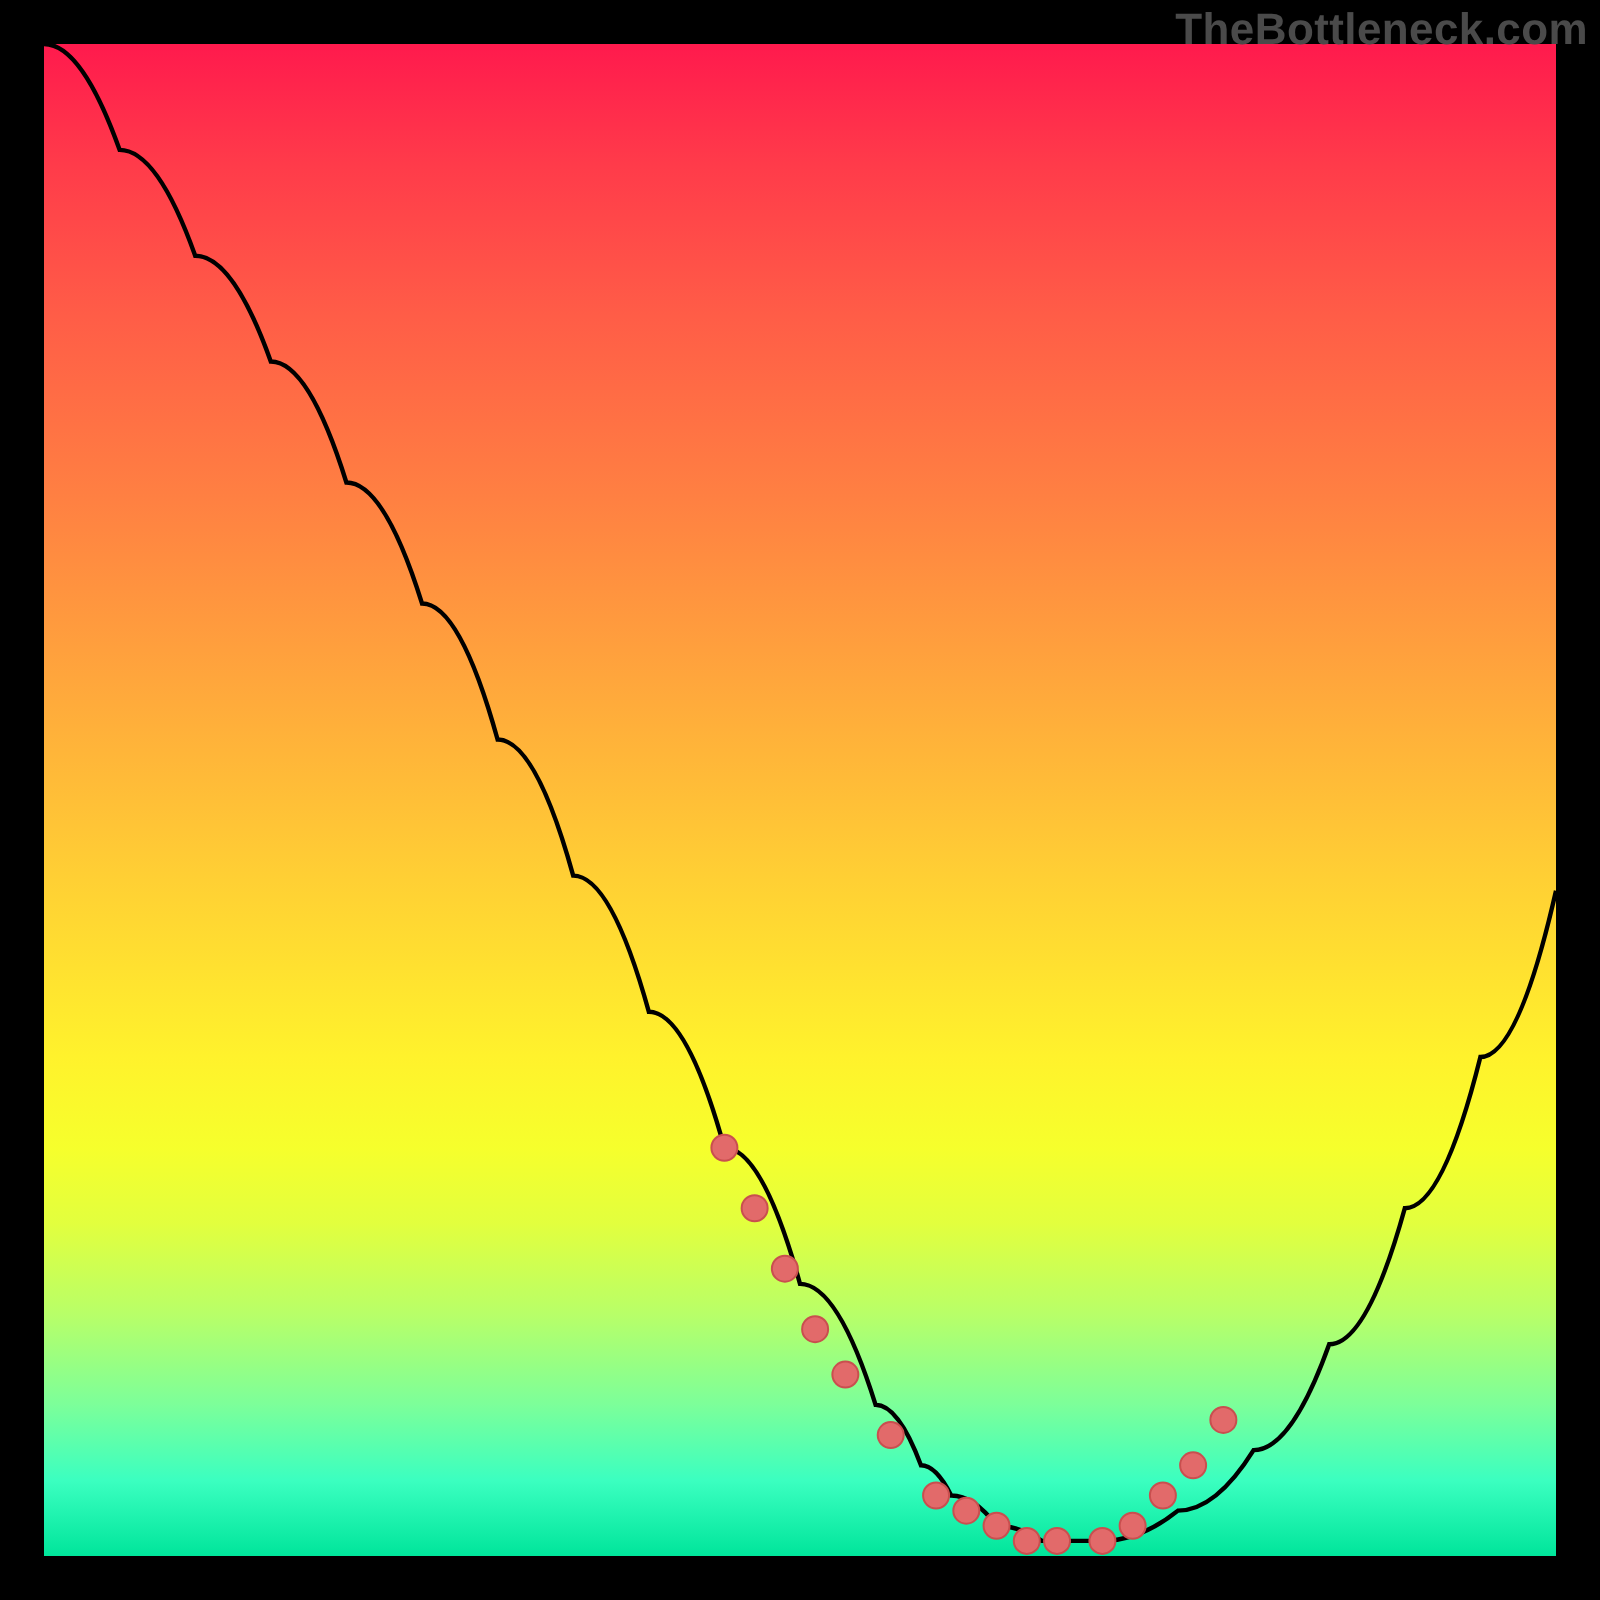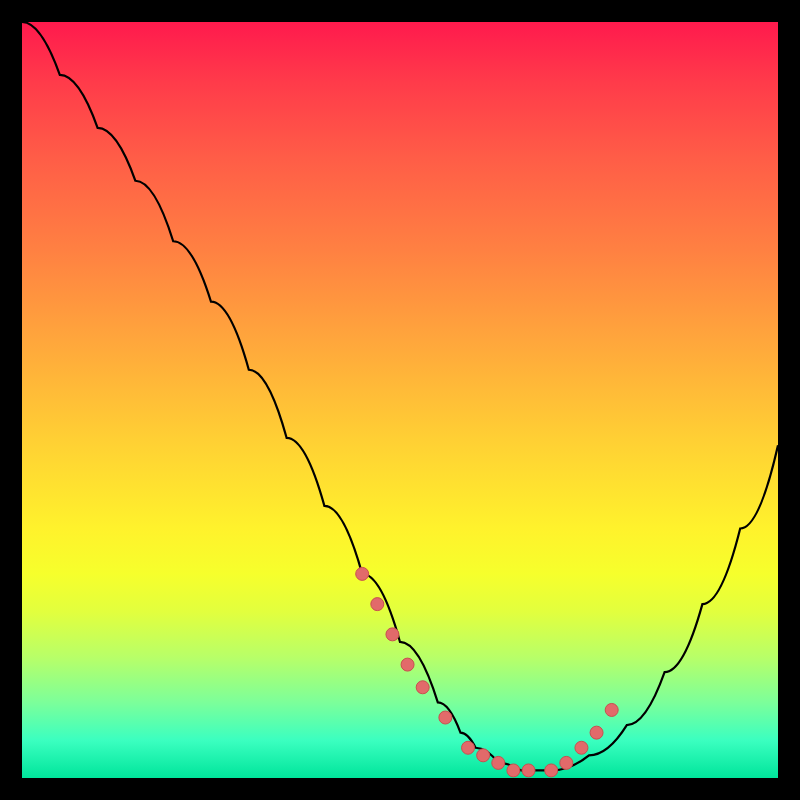--- a/index.html
+++ b/index.html
@@ -84,13 +84,14 @@
           <circle cx="491.40000000000003" cy="748.44" r="6.5" class="dot"></circle>
           <circle cx="506.52000000000004" cy="748.44" r="6.5" class="dot"></circle>
           <circle cx="529.1999999999999" cy="748.44" r="6.5" class="dot"></circle>
           <circle cx="544.3199999999999" cy="740.88" r="6.5" class="dot"></circle>
           <circle cx="559.4399999999999" cy="725.76" r="6.5" class="dot"></circle>
           <circle cx="574.5600000000001" cy="710.64" r="6.5" class="dot"></circle>
           <circle cx="589.6800000000001" cy="687.96" r="6.5" class="dot"></circle>
         </g>
     </svg>
   </div>
+  <div class="watermark">TheBottleneck.com</div>
 </div>
 
 </body></html>

